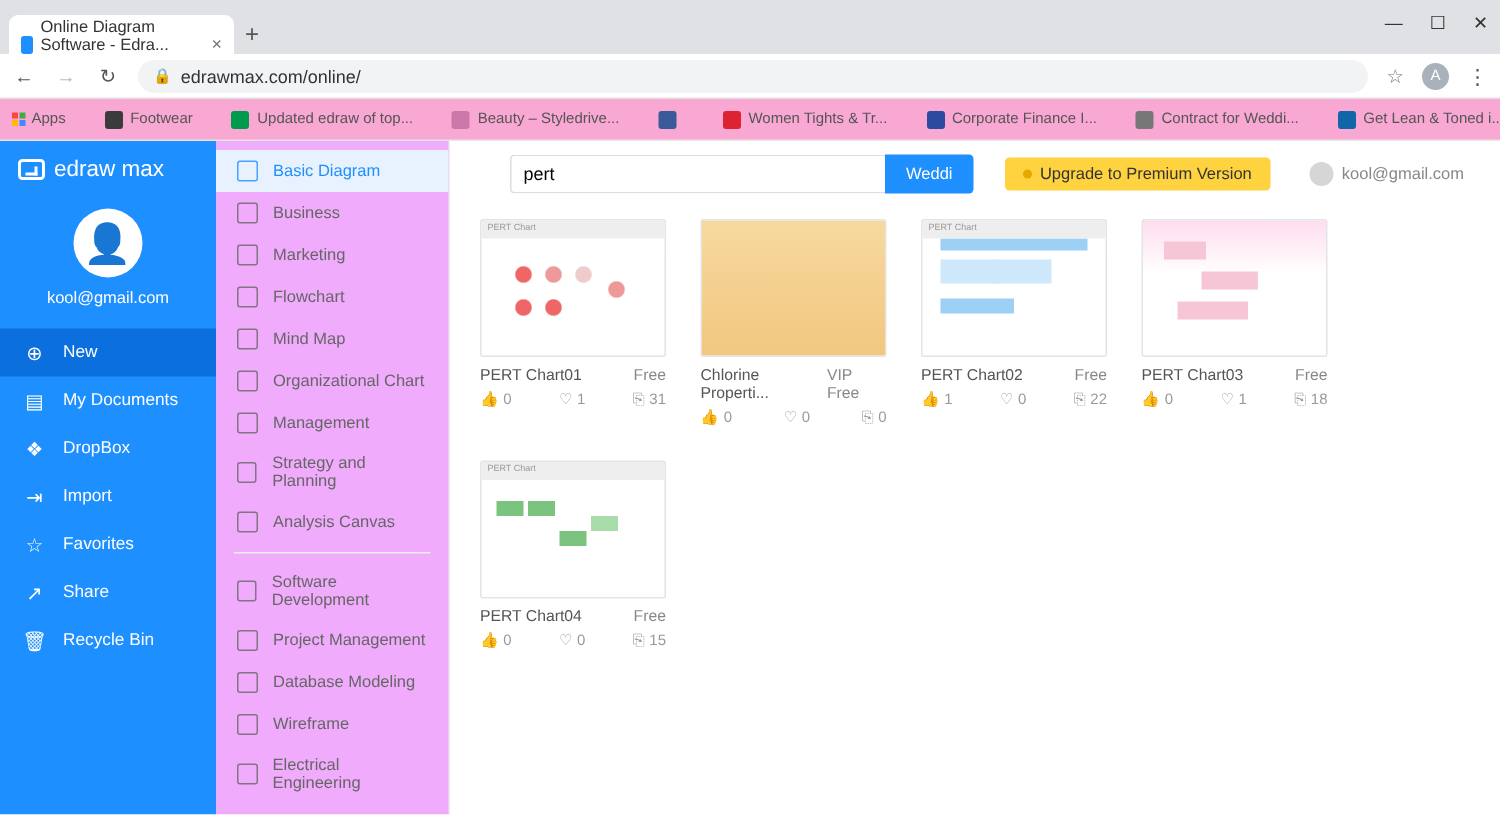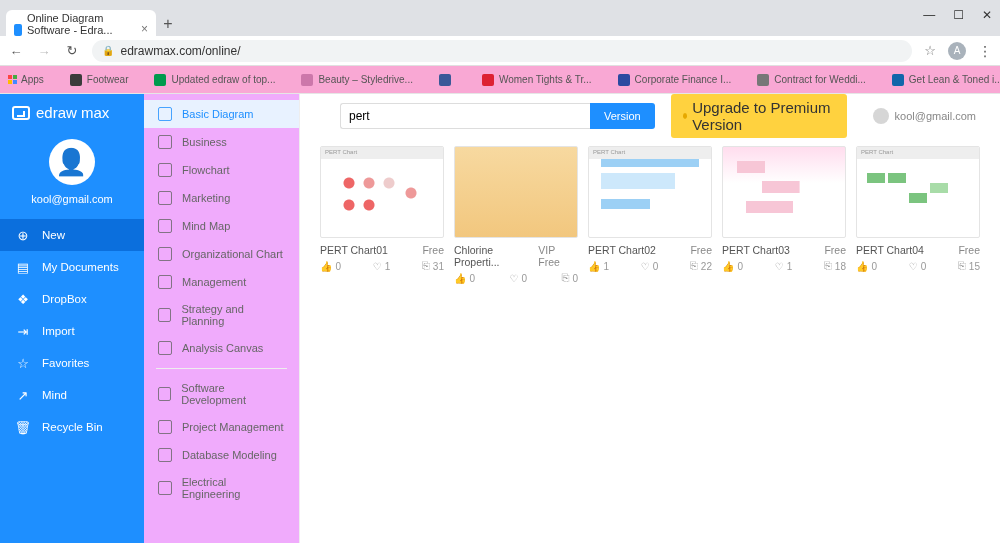--- a/index.html
+++ b/index.html
@@ -47,26 +47,26 @@
 .catitem.active { background: #e8f2ff; color: #1e8fff; }
 .catic { width: 14px; height: 14px; border: 1.4px solid currentColor; border-radius: 2px; opacity: .8; }
 .catsep { height: 1px; background: #eee; margin: 6px 12px; }
 
 .main { flex: 1; display: flex; flex-direction: column; }
 .topbar { height: 44px; display: flex; align-items: center; padding: 0 24px 0 40px; gap: 8px; }
 .searchwrap { display: flex; align-items: center; }
 .searchin { width: 250px; height: 26px; border: 1px solid #ddd; border-right: none; border-radius: 3px 0 0 3px; padding: 0 8px; font-size: 12px; outline: none; }
 .searchbtn { height: 26px; padding: 0 14px; background: #1e8fff; color: #fff; border: none; border-radius: 0 3px 3px 0; font-size: 11px; cursor: pointer; }
 .spacer { flex: 1; }
-.premium { background: #ffd23f; color: #333; font-size: 15px; padding: 5px 12px; border-radius: 3px; display: flex; align-items: center; gap: 5px; }
+.premium { background: #ffd23f; color: #333; font-size: 11px; padding: 5px 12px; border-radius: 3px; display: flex; align-items: center; gap: 5px; }
 .premium .dot { width: 6px; height: 6px; background: #e6a800; border-radius: 50%; }
 .userinfo { display: flex; align-items: center; gap: 6px; color: #888; font-size: 11px; margin-left: 18px; }
 .userinfo .uic { width: 16px; height: 16px; border-radius: 50%; background: #d6d6d6; }
 
-.grid { flex: 1; padding: 8px 20px; display: flex; flex-wrap: wrap; gap: 0; align-content: flex-start; overflow-y: auto; justify-content: space-between; }
+.grid { flex: 1; padding: 8px 20px; display: flex; flex-wrap: wrap; gap: 23px; align-content: flex-start; overflow-y: auto; }
 .card { width: 124px; border-radius: 3px; }
 .thumb { width: 124px; height: 92px; background: #f3f3f3; border: 1px solid #e4e4e4; border-radius: 2px; position: relative; overflow: hidden; }
 .cardtitle { display: flex; justify-content: space-between; font-size: 10.5px; color: #555; margin-top: 6px; }
 .cardtitle .free { color: #888; }
 .cardstats { display: flex; justify-content: space-between; font-size: 10px; color: #999; margin-top: 4px; }
 .stat { display: flex; align-items: center; gap: 3px; }
 
 
 .t1 { background: #fff; }
 .t1::before { content: ""; position: absolute; left: 18px; top: 28px; width: 80px; height: 44px;
@@ -200,48 +200,48 @@
         <div class="navitem">
           <span class="nic">⇥</span>
           <span>Import</span>
         </div>
         <div class="navitem">
           <span class="nic">☆</span>
           <span>Favorites</span>
         </div>
         <div class="navitem">
           <span class="nic">↗</span>
-          <span>Mind</span>
+          <span>Share</span>
         </div>
         <div class="navitem">
           <span class="nic">🗑</span>
           <span>Recycle Bin</span>
         </div>
       </div>
   </div>
 
   <div class="catpanel" id="catpanel">
       <div class="catitem active">
         <span class="catic"></span>
         <span>Basic Diagram</span>
       </div>
       <div class="catitem">
         <span class="catic"></span>
         <span>Business</span>
       </div>
       <div class="catitem">
         <span class="catic"></span>
+        <span>Marketing</span>
+      </div>
+      <div class="catitem">
+        <span class="catic"></span>
         <span>Flowchart</span>
       </div>
       <div class="catitem">
         <span class="catic"></span>
-        <span>Marketing</span>
-      </div>
-      <div class="catitem">
-        <span class="catic"></span>
         <span>Mind Map</span>
       </div>
       <div class="catitem">
         <span class="catic"></span>
         <span>Organizational Chart</span>
       </div>
       <div class="catitem">
         <span class="catic"></span>
         <span>Management</span>
       </div>
@@ -258,32 +258,36 @@
         <span class="catic"></span>
         <span>Software Development</span>
       </div>
       <div class="catitem">
         <span class="catic"></span>
         <span>Project Management</span>
       </div>
       <div class="catitem">
         <span class="catic"></span>
         <span>Database Modeling</span>
+      </div>
+      <div class="catitem">
+        <span class="catic"></span>
+        <span>Wireframe</span>
       </div>
       <div class="catitem">
         <span class="catic"></span>
         <span>Electrical Engineering</span>
       </div>
     </div>
 
   <div class="main">
     <div class="topbar">
       <div class="searchwrap">
         <input class="searchin" value="pert" style="">
-        <button class="searchbtn">Version</button>
+        <button class="searchbtn">Weddi</button>
       </div>
       <div class="spacer"></div>
       <div class="premium">
         <span class="dot"></span>
         <span>Upgrade to Premium Version</span>
       </div>
       <div class="userinfo">
         <span class="uic"></span>
         <span>kool@gmail.com</span>
       </div>

